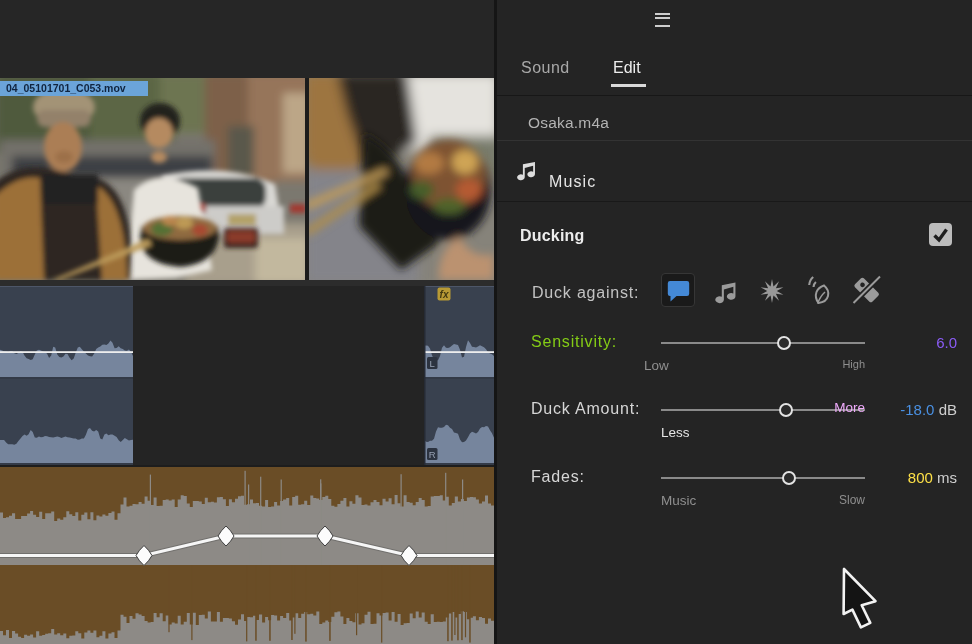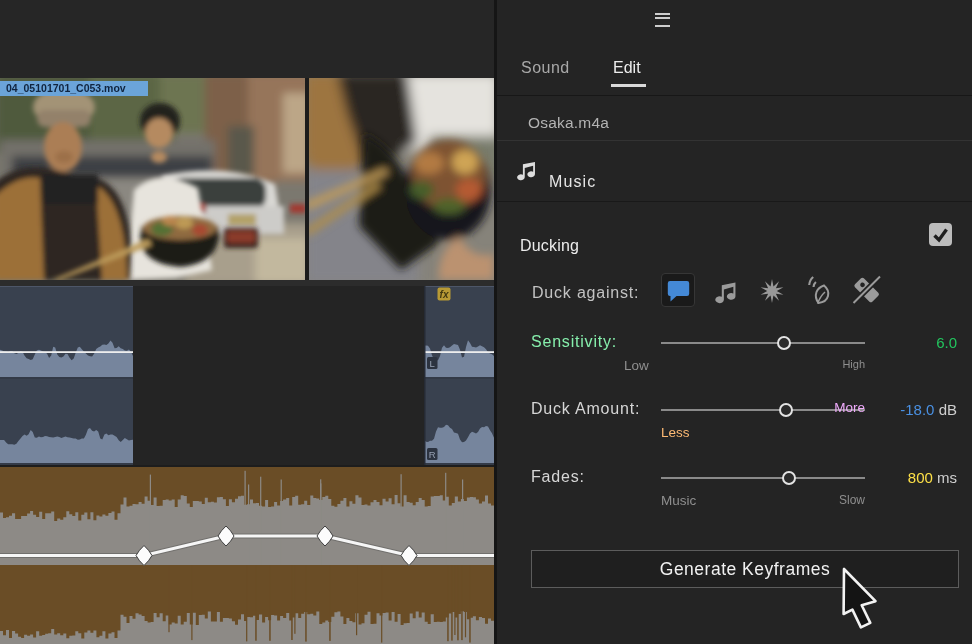--- a/index.html
+++ b/index.html
@@ -173,21 +173,21 @@
 <div style="position:absolute;left:613px;top:59px;font-size:16px;color:#ededed">Edit</div>
 <div style="position:absolute;left:611px;top:84px;width:35px;height:3px;background:#d9d9d9"></div>
 <div style="position:absolute;left:497px;top:95px;width:475px;height:1px;background:#171717"></div>
 <div style="position:absolute;left:528px;top:114px;font-size:15.5px;letter-spacing:0.2px;color:#b3b3b3">Osaka.m4a</div>
 <div style="position:absolute;left:497px;top:140px;width:475px;height:1px;background:#333333"></div>
 <svg style="position:absolute;left:516px;top:158px" width="23" height="23" viewBox="0 0 20 20">
       <path d="M16.5,3.5 L16.5,14.2 a3.3,2.6 0 1 1 -1.6,-2.3 L14.9,6.8 L7.6,8.8 L7.6,16.8 a3.3,2.6 0 1 1 -1.6,-2.3 L6,5.5 Z" fill="#dddddd" transform="translate(0,0)"></path>
     </svg>
 <div style="position:absolute;left:549px;top:173px;font-size:16px;letter-spacing:1.1px;color:#e5e5e5">Music</div>
 <div style="position:absolute;left:497px;top:201px;width:475px;height:1px;background:#191919"></div>
-<div style="position:absolute;left:520px;top:237px;font-size:16px;font-weight:normal;color:#ececec;letter-spacing:0.2px">Ducking</div>
+<div style="position:absolute;left:520px;top:227px;font-size:16px;font-weight:bold;color:#ececec;letter-spacing:0.2px">Ducking</div>
 <div style="position:absolute;left:929px;top:223px;width:23px;height:23px;border-radius:4px;background:#bcbcbc"><svg width="23" height="23" viewBox="0 0 23 23">
         <path d="M5.5,12.5 L10,17 L17.5,6.5" fill="none" stroke="#1e1e1e" stroke-width="3.4"></path>
       </svg></div>
 <div style="position:absolute;left:532px;top:284px;font-size:16px;letter-spacing:0.8px;color:#c3c3c3">Duck against:</div>
 <div style="position:absolute;left:661px;top:273px;width:34px;height:34px;background:#1a1a1a;border:1px solid #363636;border-radius:4px;box-sizing:border-box">
 <svg width="32" height="32" viewBox="0 0 32 32">
         <path d="M8,7 h17 a2.2,2.2 0 0 1 2.2,2.2 v10.5 a2.2,2.2 0 0 1 -2.2,2.2 h-10.5 l-6,5.5 v-5.5 h-0.5 a2.2,2.2 0 0 1 -2.2,-2.2 v-10.5 a2.2,2.2 0 0 1 2.2,-2.2 Z" fill="#4489d6"></path>
       </svg></div>
 <svg style="position:absolute;left:714px;top:278px" width="26" height="26" viewBox="0 0 20 20">
       <path d="M16.5,3.5 L16.5,14.2 a3.3,2.6 0 1 1 -1.6,-2.3 L14.9,6.8 L7.6,8.8 L7.6,16.8 a3.3,2.6 0 1 1 -1.6,-2.3 L6,5.5 Z" fill="#9b9b9b"></path>
@@ -202,36 +202,35 @@
 <path d="M5.2,9 a11.5,11.5 0 0 1 4,-8" fill="none" stroke="#9b9b9b" stroke-width="2.1"></path>
     </svg>
 <svg style="position:absolute;left:851px;top:274px" width="32" height="32" viewBox="0 0 32 32">
 <g transform="rotate(45 16 16)">
         <path d="M5.5,10 h20.5 a2,2 0 0 1 2,2 v8.5 a2,2 0 0 1 -2,2 H5.5 a2,2 0 0 1 -2,-2 V12 a2,2 0 0 1 2,-2 Z M9.2,13.2 a2.3,2.3 0 1 0 0.01,0 Z" fill="#9b9b9b" fill-rule="evenodd"></path>
       </g>
 <line x1="2.5" y1="29" x2="29" y2="2.5" stroke="#232323" stroke-width="5.5"></line>
 <line x1="2.5" y1="29" x2="29" y2="2.5" stroke="#9b9b9b" stroke-width="2"></line>
     </svg>
 
-<div style="position:absolute;left:531px;top:332.5px;font-size:16px;letter-spacing:0.8px;color:#86efac">Sensitivity:</div>
+<div style="position:absolute;left:531px;top:332.5px;font-size:16px;letter-spacing:0.8px;color:#84cc16">Sensitivity:</div>
 <div style="position:absolute;left:661px;top:341.5px;width:204px;height:2px;background:#8a8a8a"></div>
 <div style="position:absolute;left:777px;top:335.5px;width:14px;height:14px;border-radius:50%;background:#2a2a2a;border:2.6px solid #e3e3e3;box-sizing:border-box"></div>
-<div style="position:absolute;left:624px;top:357.5px;font-size:13.5px;color:#8f8f8f">Low</div>
+<div style="position:absolute;left:644px;top:357.5px;font-size:13.5px;color:#8f8f8f">Low</div>
 <div style="position:absolute;left:865px;top:357.5px;font-size:11px;color:#8f8f8f;transform:translateX(-100%)">High</div>
-<div style="position:absolute;left:957px;top:333.5px;font-size:15px;transform:translateX(-100%);white-space:nowrap"><span style="color:#22c55e">6.0</span></div>
+<div style="position:absolute;left:957px;top:333.5px;font-size:15px;transform:translateX(-100%);white-space:nowrap"><span style="color:#8b5cf6">6.0</span></div>
 
 <div style="position:absolute;left:531px;top:400px;font-size:16px;letter-spacing:0.8px;color:#d6d6d6">Duck Amount:</div>
 <div style="position:absolute;left:661px;top:409px;width:204px;height:2px;background:#8a8a8a"></div>
 <div style="position:absolute;left:779px;top:403px;width:14px;height:14px;border-radius:50%;background:#2a2a2a;border:2.6px solid #e3e3e3;box-sizing:border-box"></div>
-<div style="position:absolute;left:661px;top:425px;font-size:13.5px;color:#fdba74">Less</div>
+<div style="position:absolute;left:661px;top:425px;font-size:13.5px;color:#e5e5e5">Less</div>
 <div style="position:absolute;left:865px;top:400px;font-size:13.5px;color:#f0abfc;transform:translateX(-100%)">More</div>
 <div style="position:absolute;left:957px;top:401px;font-size:15px;transform:translateX(-100%);white-space:nowrap"><span style="color:#4a90e2">-18.0</span> <span style="color:#cfcfcf">dB</span></div>
 
 <div style="position:absolute;left:531px;top:468px;font-size:16px;letter-spacing:0.8px;color:#d6d6d6">Fades:</div>
 <div style="position:absolute;left:661px;top:477px;width:204px;height:2px;background:#8a8a8a"></div>
 <div style="position:absolute;left:782px;top:471px;width:14px;height:14px;border-radius:50%;background:#2a2a2a;border:2.6px solid #e3e3e3;box-sizing:border-box"></div>
 <div style="position:absolute;left:661px;top:493px;font-size:13.5px;color:#8f8f8f">Music</div>
 <div style="position:absolute;left:865px;top:493px;font-size:12px;color:#8f8f8f;transform:translateX(-100%)">Slow</div>
 <div style="position:absolute;left:957px;top:469px;font-size:15px;transform:translateX(-100%);white-space:nowrap"><span style="color:#fde047">800</span> <span style="color:#cfcfcf">ms</span></div>
-<div style="position:absolute;left:531px;top:550px;width:428px;height:38px;background:#1f1f1f;border:1px solid #5c5c5c;box-sizing:border-box;text-align:center;line-height:36px;font-size:17.5px;letter-spacing:0.5px;color:#f1f1f1;font-family:'Liberation Sans',sans-serif">Generate Keyframes</div>
 <svg style="position:absolute;left:838px;top:565px" width="46" height="70" viewBox="0 0 46 70">
 <path d="M6,4 L5.6,49 L14.4,44.6 L22.9,62.4 L32.3,57.9 L23.7,40.2 L37.5,36.2 Z" fill="#141414" stroke="#f2f2f2" stroke-width="2.6" stroke-linejoin="round"></path>
 </svg>
 </div>
 </body></html>

